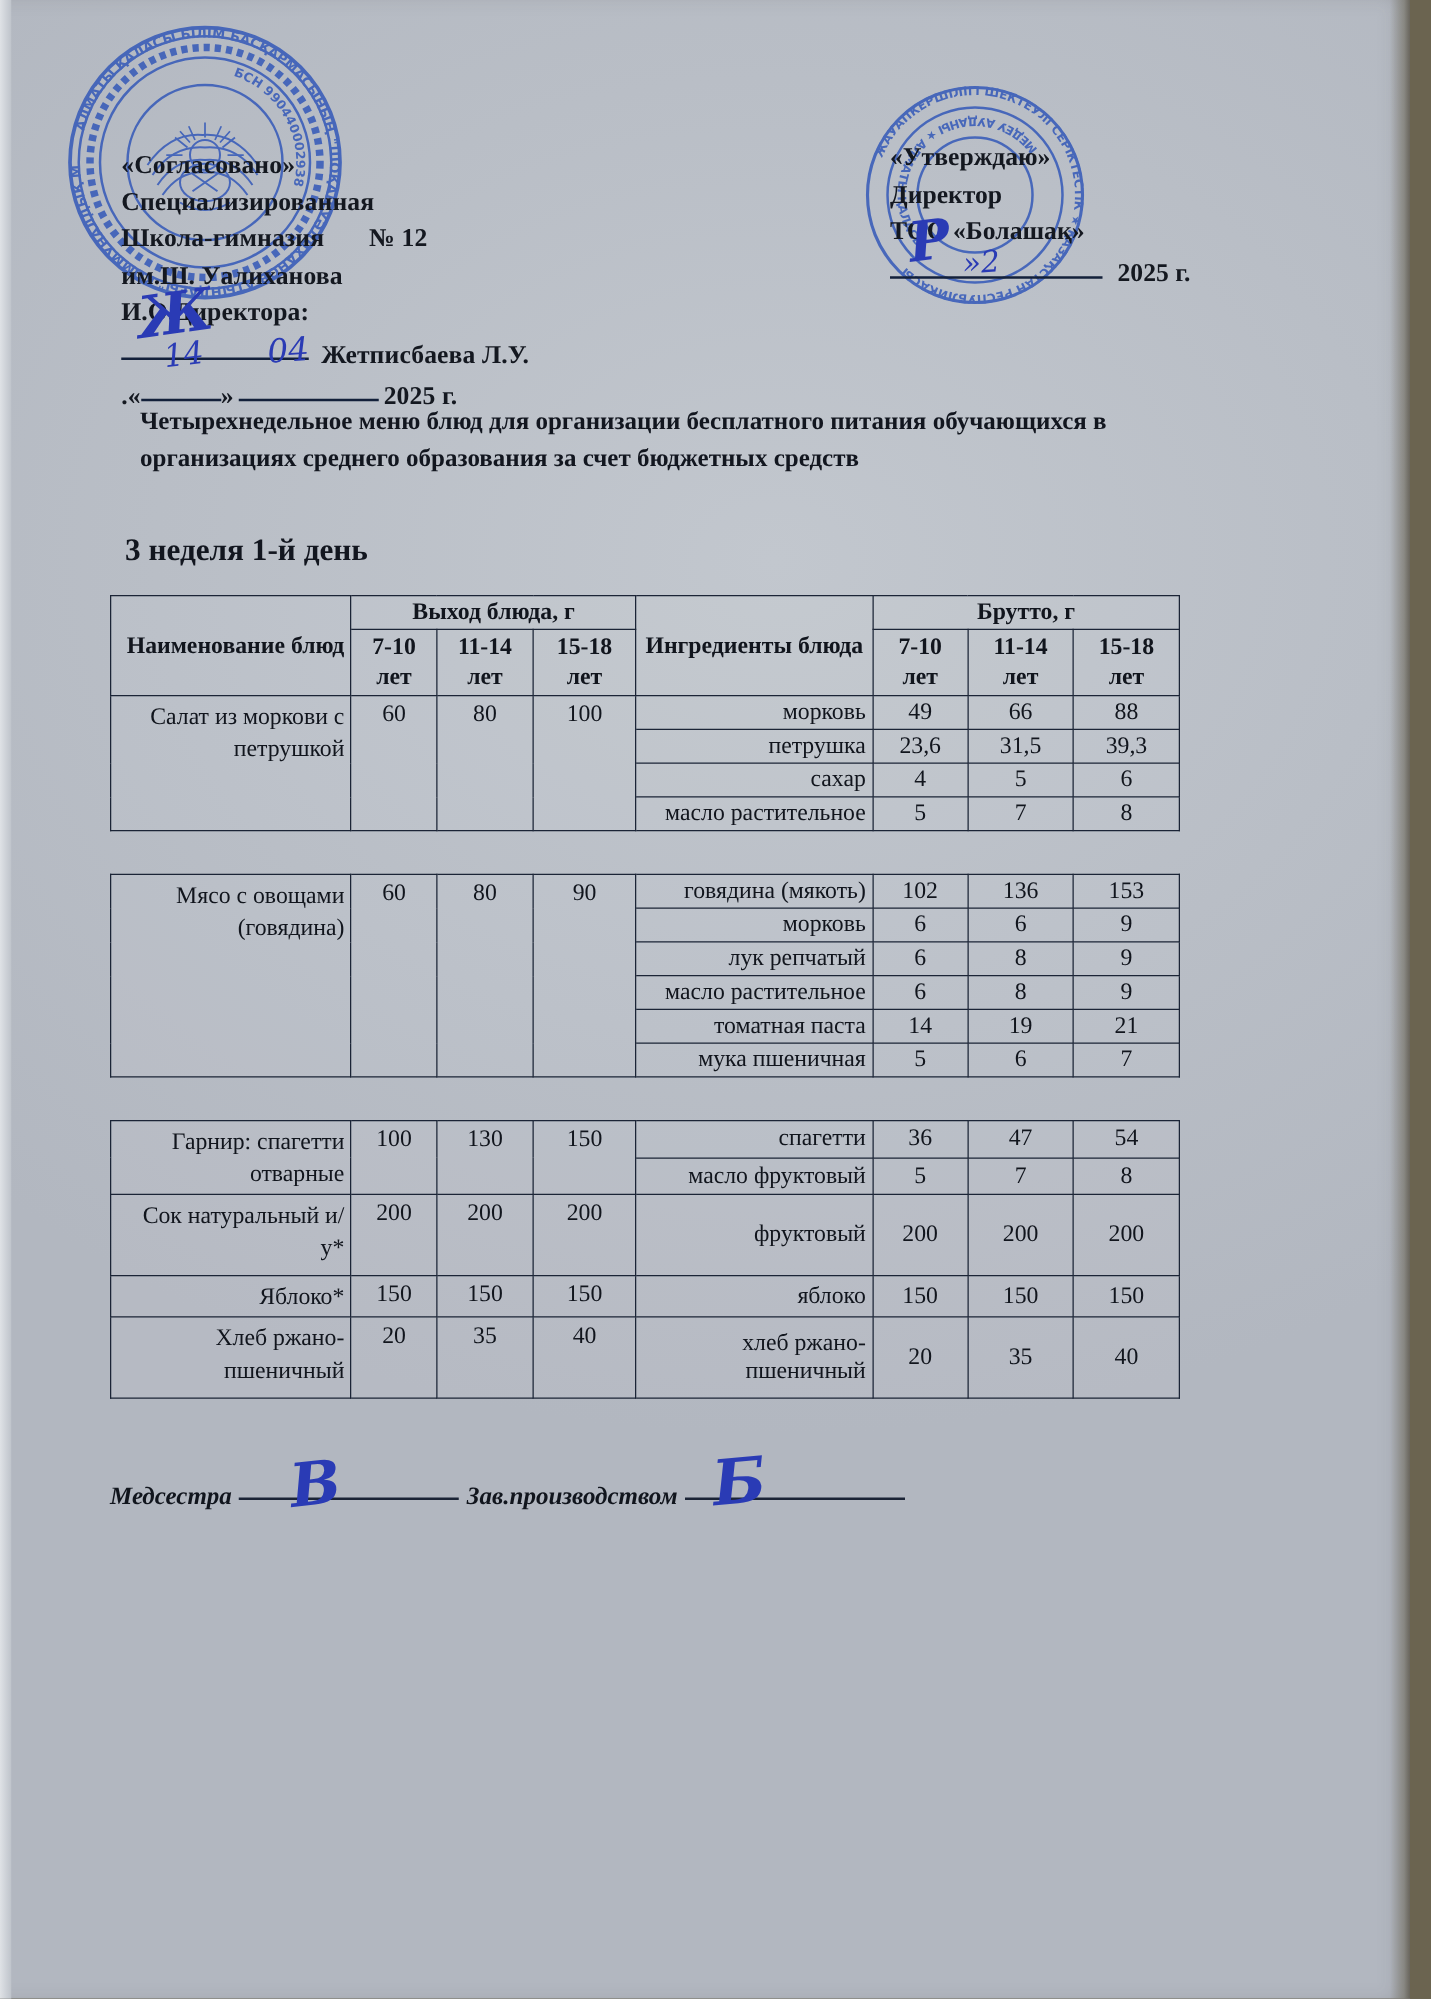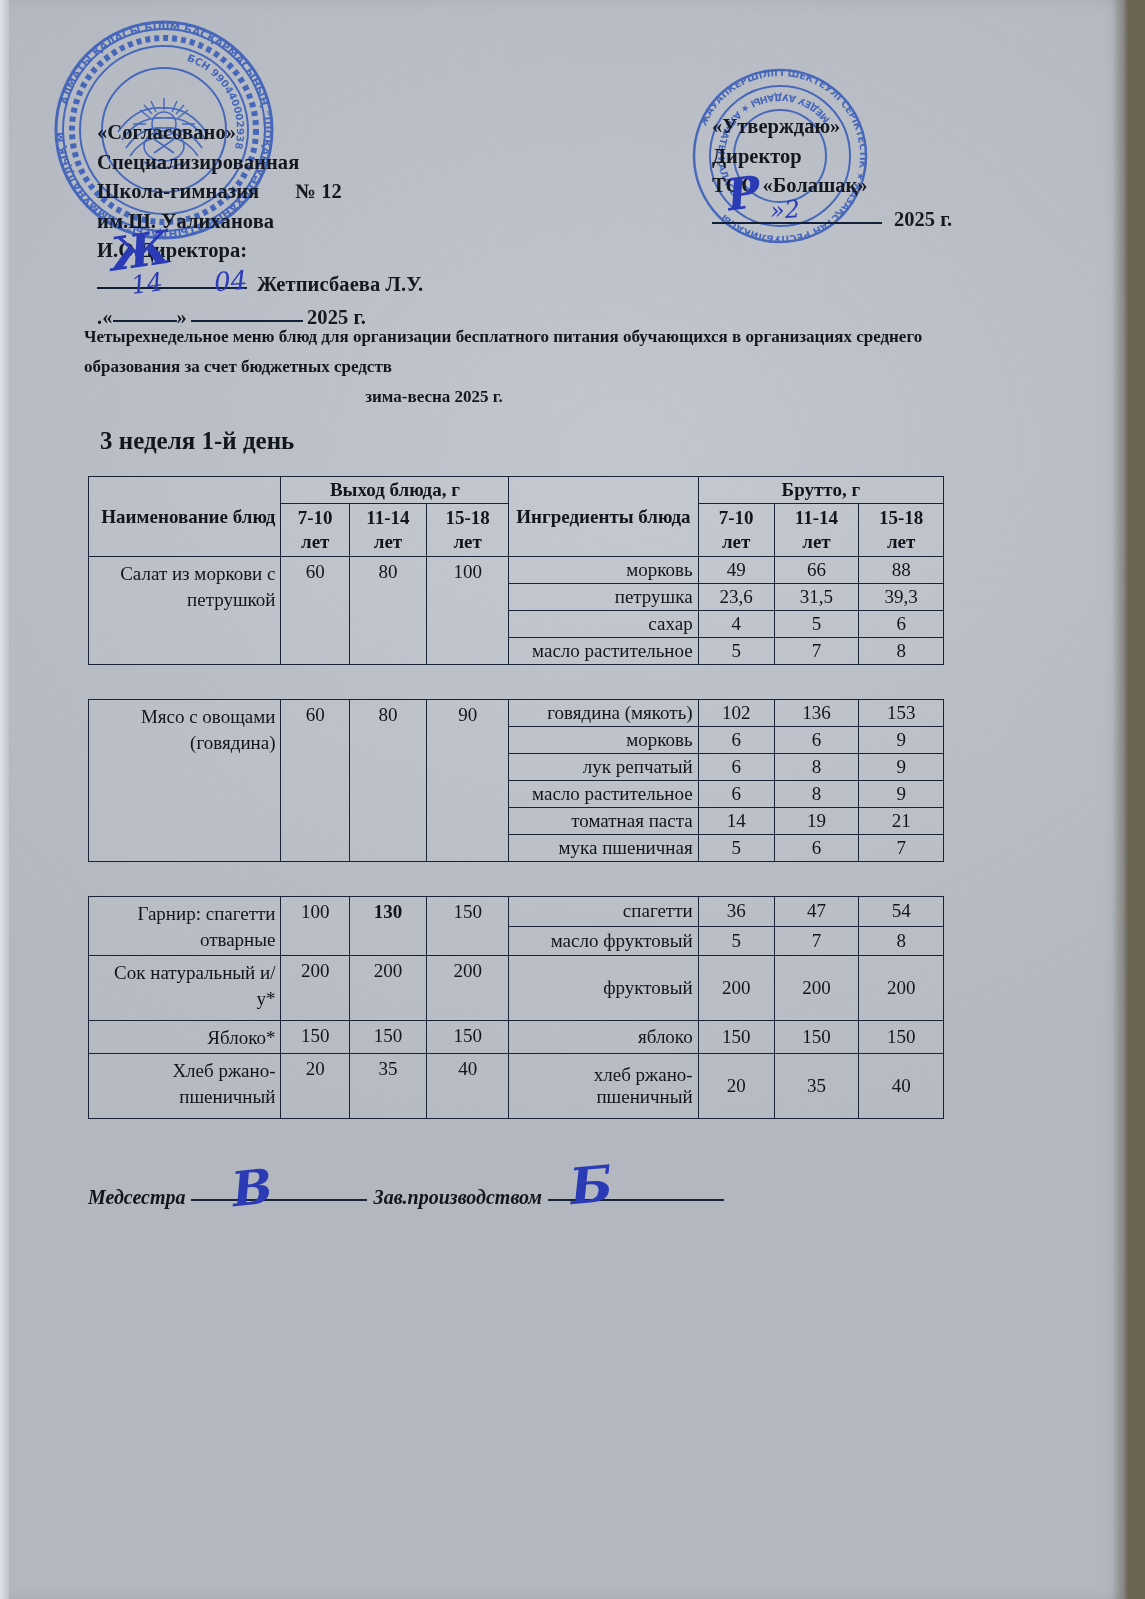--- a/index.html
+++ b/index.html
@@ -56,22 +56,22 @@
   .hw-sig-right{position:absolute;left:727px;top:168px;font-size:44px;transform:rotate(-7deg);
     font-weight:bold;letter-spacing:-8px;}
   .hw-rday{position:absolute;left:770px;top:196px;font-size:24px;transform:rotate(-4deg);}
 
   
   .stamp{position:absolute;border-radius:50%;pointer-events:none;opacity:.82;}
   #stamp-left{left:48px;top:14px;width:232px;height:232px;}
   #stamp-right{left:686px;top:62px;width:188px;height:188px;}
 
   
-  .title{position:absolute;left:84px;top:322px;width:845px;
-    font-size:17px;font-weight:bold;color:#12161f;line-height:30px;}
+  .title{position:absolute;left:112px;top:322px;width:845px;
+    font-size:20px;font-weight:bold;color:#12161f;line-height:30px;}
   .title .c{display:block;text-align:center;width:700px;}
   .weekday{position:absolute;left:100px;top:427px;font-size:25px;font-weight:bold;color:#12161f;}
 
   
   .tbl{position:absolute;left:88px;top:476px;border-collapse:collapse;
     width:856px;color:#11151d;background:transparent;}
   .tbl td,.tbl th{border:1.6px solid #1b2436;padding:2px 5px;
     font-size:19px;font-weight:normal;text-align:center;vertical-align:middle;
     background:rgba(255,255,255,.055);}
   .tbl th{font-weight:bold;}
@@ -174,21 +174,20 @@
     <span class="rdate">
       <span class="rule"></span><span>2025 г.</span>
     </span>
   </div>
   <span class="hw hw-sig-right">Р</span>
   <span class="hw hw-rday">»2</span>
 
   <div class="title">
     <span>Четырехнедельное меню блюд для организации бесплатного питания обучающихся в</span>
     <span>организациях среднего образования за счет бюджетных средств</span>
-    <span class="c">зима-весна 2025 г.</span>
   </div>
   <div class="weekday">3 неделя 1-й день</div>
 
   <table class="tbl">
     <thead>
       <tr>
         <th class="l" rowspan="2" style="width:182px">Наименование блюд</th>
         <th colspan="3">Выход блюда, г</th>
         <th rowspan="2" style="width:188px">Ингредиенты блюда</th>
         <th colspan="3">Брутто, г</th>
@@ -273,21 +272,21 @@
             <td>5</td>
             <td>6</td>
             <td>7</td>
           </tr>
           <tr>
             <td colspan="4" style="height: 30px; border: none; background: transparent;"></td>
           </tr>
           <tr>
             <td class="l dishname" rowspan="2" style="vertical-align: top; padding-top: 4px;">Гарнир: спагетти отварные</td>
             <td rowspan="2" style="vertical-align: top; padding-top: 4px;">100</td>
-            <td rowspan="2" style="vertical-align: top; padding-top: 4px; font-weight: bold;">130</td>
+            <td rowspan="2" style="vertical-align: top; padding-top: 4px;">130</td>
             <td rowspan="2" style="vertical-align: top; padding-top: 4px;">150</td>
             <td class="l ing">спагетти</td>
             <td>36</td>
             <td>47</td>
             <td>54</td>
           </tr>
           <tr>
             <td class="l ing">масло фруктовый</td>
             <td>5</td>
             <td>7</td>

